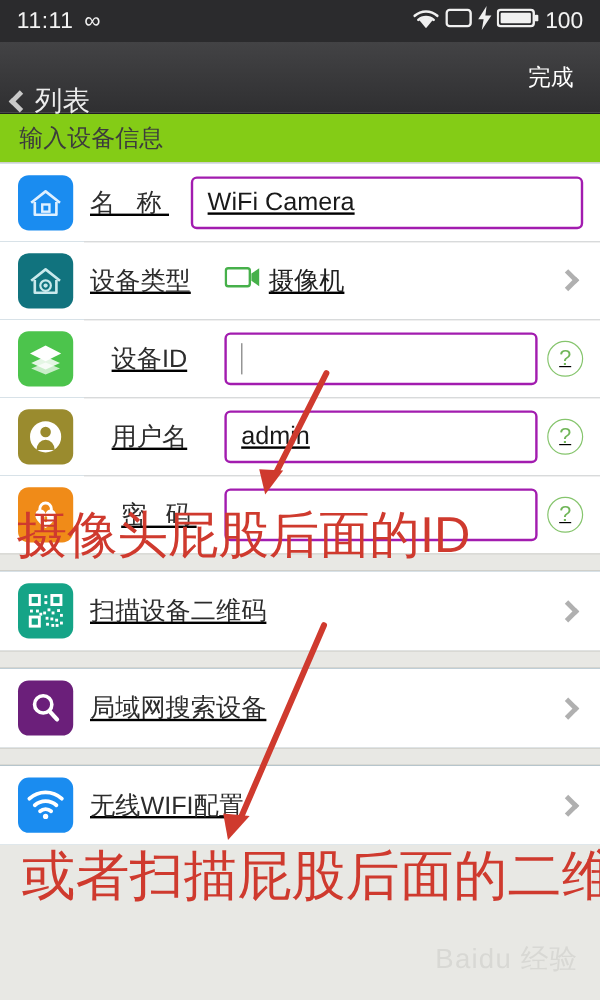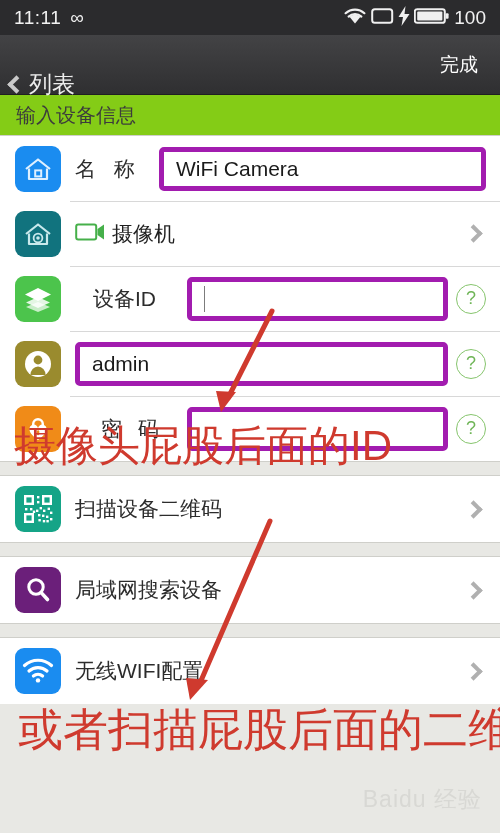--- a/index.html
+++ b/index.html
@@ -57,21 +57,21 @@
   
   .section-head{
     height:41px; background:#84cc16;
     display:flex; align-items:center;
     padding-left:16px;
     font-size:20px; color:#3c3c3c;
     border-bottom:1px solid #cfcfca;
   }
 
   
-  .group{ background:#0c4a6e; }
+  .group{ background:#0c4a6e;text-decoration:underline; }
   .row{
     display:flex; align-items:center;
     height:65px;
     background:#ffffff;
     position:relative;
     padding-left:15px;
   }
   .row + .row::before{
     content:""; position:absolute; left:70px; right:0; top:0;
     height:1px; background:#d8d8d8;
@@ -88,21 +88,21 @@
   }
   .lbl.w-name{ width:84px; letter-spacing:6px; }
   .lbl.w-type{ width:112px; }
   .lbl.w-id  { width:112px; text-align:left; padding-left:18px;}
   .lbl.w-user{ width:112px; padding-left:18px;}
   .lbl.w-pwd { width:112px; padding-left:26px; letter-spacing:5px;}
   .field{
     flex:1;
     height:44px;
     background:#fff;
-    border:5px solid #a21caf;
+    border:2px solid #a21caf;
     border-radius:5px;
     display:flex; align-items:center;
     padding:0 12px;
     font-size:21px; color:#1a1a1a;
     margin-right:14px;
   }
   .field.short{ margin-right:8px; }
   .caret{
     display:inline-block; width:1px; height:26px;
     background:#7c7c7c;
@@ -219,20 +219,21 @@
 
     <div class="row">
       <div class="icon-box" style="background:#11737e">
         <svg width="30" height="28" viewBox="0 0 30 28">
           <path d="M3 14 L15 4.5 L27 14" stroke="#c9e9ec" stroke-width="2.2" fill="none" stroke-linejoin="round"></path>
           <path d="M6 13.4 V24 H24 V13.4" stroke="#c9e9ec" stroke-width="2.2" fill="none" stroke-linejoin="round"></path>
           <circle cx="15" cy="18" r="4.4" stroke="#c9e9ec" stroke-width="1.8" fill="none"></circle>
           <circle cx="15" cy="18" r="1.8" fill="#c9e9ec"></circle>
         </svg>
       </div>
+      <div class="lbl w-type">设备类型</div>
       <div class="typeval">
         <span>
           <svg width="34" height="22" viewBox="0 0 34 22">
             <rect x="1.2" y="3.5" width="20" height="15" rx="2" fill="none" stroke="#46b04a" stroke-width="2"></rect>
             <polygon points="22.5,8 29,3.5 29,18.5 22.5,14" fill="#46b04a"></polygon>
           </svg>
         </span>
         <span class="t">摄像机</span>
       </div>
       <span class="chev-right"></span>
@@ -255,20 +256,21 @@
     </div>
 
     <div class="row">
       <div class="icon-box" style="background:#9a8b2e">
         <svg width="30" height="28" viewBox="0 0 30 28">
           <circle cx="15" cy="14" r="13" fill="#ffffff"></circle>
           <circle cx="15" cy="10" r="4.4" fill="#9a8b2e"></circle>
           <path d="M7.4 25 a7.6 8.6 0 0 1 15.2 0 Z" fill="#9a8b2e"></path>
         </svg>
       </div>
+      <div class="lbl w-user">用户名</div>
       <div class="field short">admin</div>
       <div class="help">?</div>
     </div>
 
     <div class="row">
       <div class="icon-box" style="background:#f08b18">
         <svg width="30" height="28" viewBox="0 0 30 28">
           <path d="M10.2 12 V9 a4.8 4.8 0 0 1 9.6 0 V12" stroke="#ffffff" stroke-width="2.4" fill="none"></path>
           <path d="M15 25 C8 20 6.5 16.5 6.5 14.5 a4 4 0 0 1 8.5 -1.2 a4 4 0 0 1 8.5 1.2 C23.5 16.5 22 20 15 25 Z" fill="#ffffff"></path>
           <rect x="13.9" y="15.2" width="2.4" height="5" rx="1.2" fill="#f08b18"></rect>

